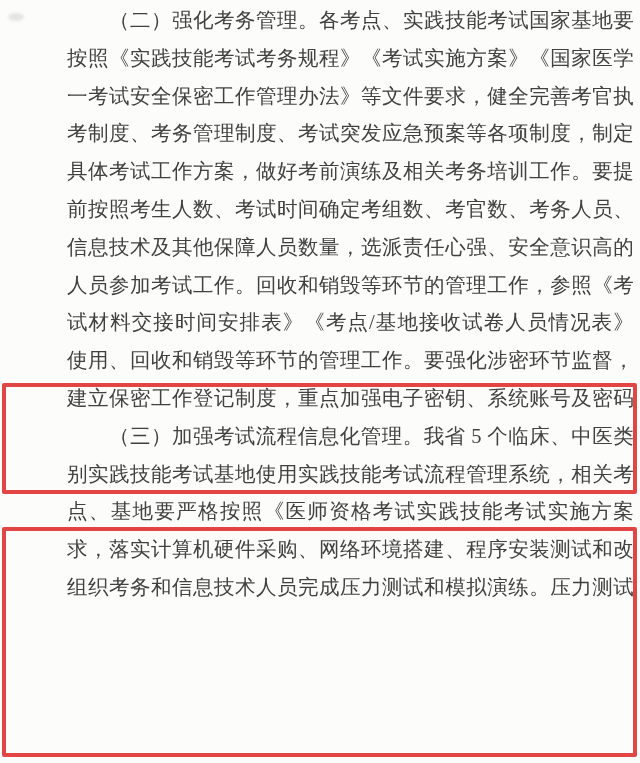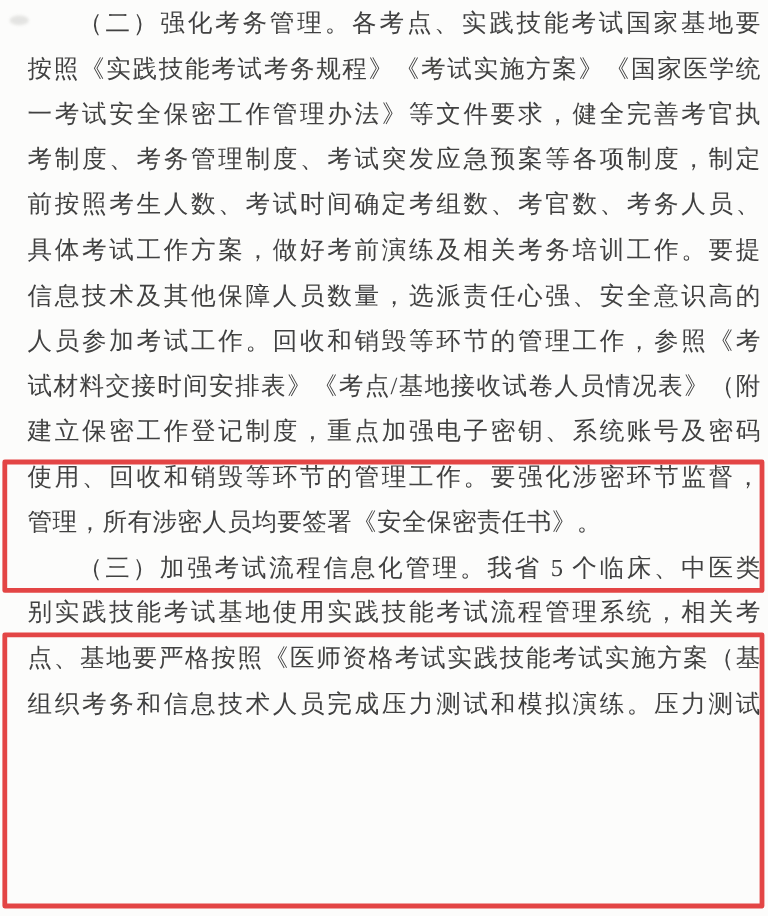--- a/index.html
+++ b/index.html
@@ -28,20 +28,21 @@
   }
   .line {
     height: 37.8px;
     line-height: 37.8px;
     font-size: 20.5px;
     letter-spacing: 0.3px;
     text-align: justify;
     text-align-last: justify;
     overflow: hidden;
     white-space: normal;
+    margin-left: 44px;
   }
   .line.indent {
     text-indent: 42px;
   }
   .line.para-end {
     text-align-last: left;
   }
   .hl-box {
     position: absolute;
     left: 2px;
@@ -70,30 +71,30 @@
 
 <div class="page" style="color: rgb(65, 65, 65); background: rgb(252, 252, 251);">
 
   <div class="smudge"></div>
 
   <div class="text-block">
     <div class="line indent">（二）强化考务管理。各考点、实践技能考试国家基地要</div>
     <div class="line">按照《实践技能考试考务规程》《考试实施方案》《国家医学统</div>
     <div class="line">一考试安全保密工作管理办法》等文件要求，健全完善考官执</div>
     <div class="line">考制度、考务管理制度、考试突发应急预案等各项制度，制定</div>
+    <div class="line">具体考试工作方案，做好考前演练及相关考务培训工作。要提</div>
     <div class="line">前按照考生人数、考试时间确定考组数、考官数、考务人员、</div>
-    <div class="line">具体考试工作方案，做好考前演练及相关考务培训工作。要提</div>
     <div class="line">信息技术及其他保障人员数量，选派责任心强、安全意识高的</div>
     <div class="line">人员参加考试工作。回收和销毁等环节的管理工作，参照《考</div>
     <div class="line">试材料交接时间安排表》《考点/基地接收试卷人员情况表》（附</div>
+    <div class="line">使用、回收和销毁等环节的管理工作。要强化涉密环节监督，</div>
     <div class="line">建立保密工作登记制度，重点加强电子密钥、系统账号及密码</div>
-    <div class="line">使用、回收和销毁等环节的管理工作。要强化涉密环节监督，</div>
-    <div class="line para-end">管理，所有涉密人员均要签署《安全保密责任书》。</div>
     <div class="line indent">（三）加强考试流程信息化管理。我省 5 个临床、中医类</div>
     <div class="line">别实践技能考试基地使用实践技能考试流程管理系统，相关考</div>
     <div class="line">点、基地要严格按照《医师资格考试实践技能考试实施方案（基</div>
+    <div class="line">求，落实计算机硬件采购、网络环境搭建、程序安装测试和改</div>
     <div class="line">组织考务和信息技术人员完成压力测试和模拟演练。压力测试</div>
   </div>
 
   <div class="hl-box" id="hl1" style="border-color: rgb(227, 69, 69);"></div>
   <div class="hl-box" id="hl2" style="border-color: rgb(227, 69, 69);"></div>
 
 </div>
 
 </body></html>

